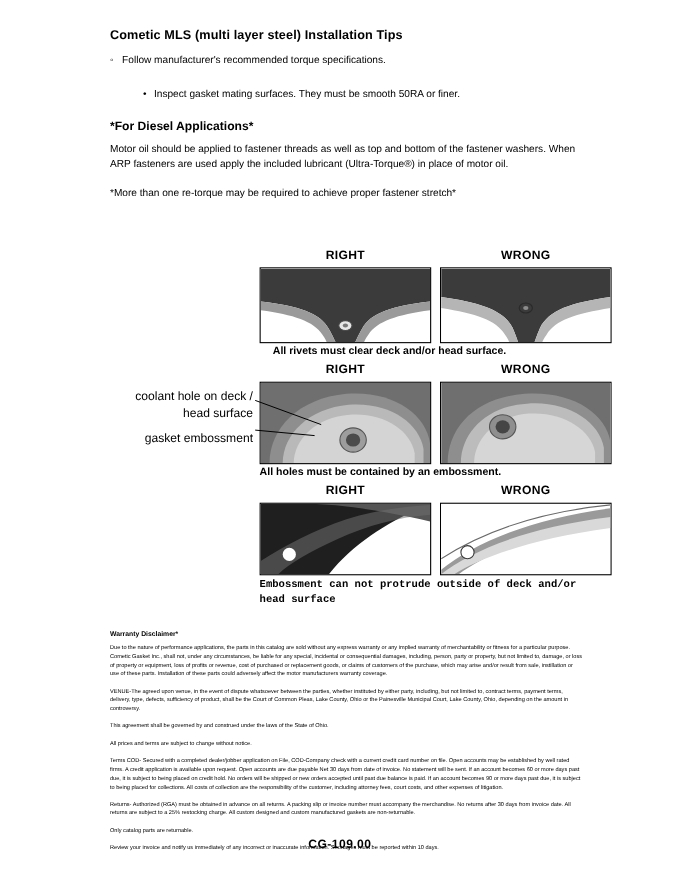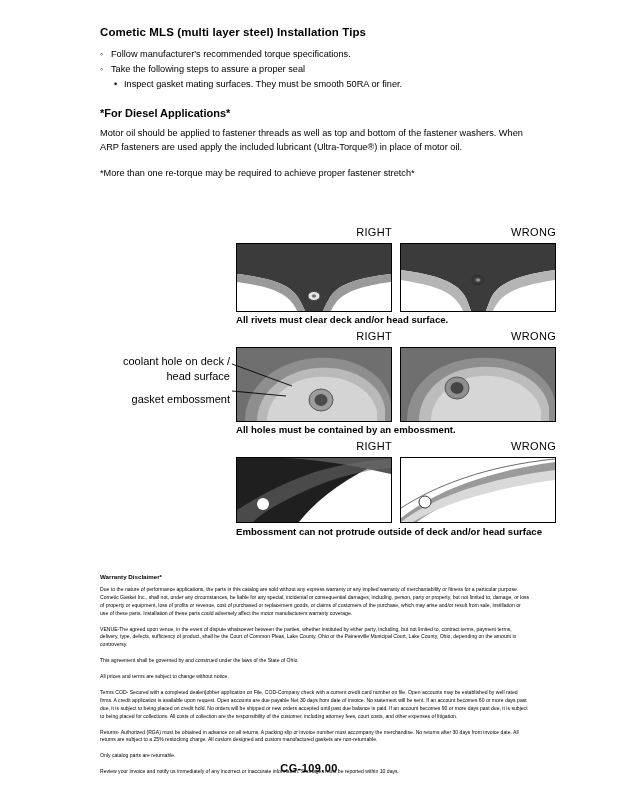--- a/index.html
+++ b/index.html
@@ -46,21 +46,21 @@
   }
   ul.bullets > li::before {
     content: "\25E6";
     position: absolute;
     left: 0px;
     top: 0px;
     font-size: 9.2px;
   }
   ul.sub {
     list-style: none;
-    margin: 0;
+    margin: 16px;
     padding: 0 0 0 14px;
   }
   ul.sub > li {
     font-size: 9.2px;
     line-height: 1.62;
     padding-left: 10px;
     position: relative;
   }
   ul.sub > li::before {
     content: "\2022";
@@ -87,22 +87,22 @@
     position: absolute;
     left: 0;
     top: 226px;
     width: 618px;
   }
   .fig-block {
     position: relative;
   }
   .fig-label {
     font-size: 11px;
-    font-weight: normal;
-    text-align: right;
+    font-weight: bold;
+    text-align: center;
     letter-spacing: 0.3px;
   }
   .cap {
     font-size: 9.6px;
     font-weight: bold;
   }
   .panel {
     border: 1px solid #000;
     background: #ffffff;
     overflow: hidden;
@@ -146,21 +146,20 @@
 </head>
 <body>
 
 <div class="page">
 
   <div class="content">
     <h1 class="title">Cometic MLS (multi layer steel) Installation Tips</h1>
 
     <ul class="bullets">
       <li>Follow manufacturer's recommended torque specifications.</li>
-      <li>Take the following steps to assure a proper seal</li>
     </ul>
     <ul class="sub">
       <li>Inspect gasket mating surfaces.  They must be smooth 50RA or finer.</li>
     </ul>
 
     <h2 class="subhead">*For Diesel Applications*</h2>
     <p class="body">Motor oil should be applied to fastener threads as well as top and bottom of the fastener washers.  When ARP fasteners are used apply the included lubricant (Ultra-Torque®) in place of motor oil.</p>
     <p class="body last">*More than one re-torque may be required to achieve proper fastener stretch*</p>
   </div>
 
@@ -183,21 +182,21 @@
       <div class="panel" style="position:absolute; left:400px; top:17px; width:154px; height:67px;">
         <svg width="154" height="67" viewBox="0 0 154 67">
           <rect x="0" y="0" width="154" height="67" fill="#ffffff"></rect>
           <path d="M0,0 L154,0 L154,26 C118,31 98,38 90,54 C87,61 85,67 85,67 L70,67 C70,67 68,61 65,54 C57,38 36,31 0,26 Z" fill="#3b3b3b"></path>
           <path d="M0,26 C36,31 57,38 65,54 C68,61 70,67 70,67 L85,67 C85,67 87,61 90,54 C98,38 118,31 154,26 L154,36 C122,41 104,47 96,60 C93,64 92,67 92,67 L62,67 C62,67 61,64 58,60 C50,47 32,41 0,36 Z" fill="#b5b5b5"></path>
           <ellipse cx="77" cy="36" rx="6" ry="4.5" fill="#3b3b3b" stroke="#2a2a2a" stroke-width="1"></ellipse>
           <ellipse cx="77" cy="36" rx="2.4" ry="1.8" fill="#8c8c8c"></ellipse>
         </svg>
       </div>
 
-      <div class="cap" style="position:absolute; left:236px; top:88px; width:330px;">All rivets must clear deck and/or head surface.</div>
+      <div class="cap" style="position:absolute; left:248px; top:88px; width:330px;">All rivets must clear deck and/or head surface.</div>
     </div>
 
     <div class="fig-block">
       <div style="position:absolute; left:236px; top:104px; width:156px;" class="fig-label">RIGHT</div>
       <div style="position:absolute; left:400px; top:104px; width:156px;" class="fig-label">WRONG</div>
 
       <div class="panel" style="position:absolute; left:236px; top:121px; width:154px; height:73px;">
         <svg width="154" height="73" viewBox="0 0 154 73">
           <rect x="0" y="0" width="154" height="73" fill="#ffffff"></rect>
           <path d="M0,0 L154,0 L154,73 L0,73 Z" fill="#6f6f6f"></path>
@@ -250,21 +249,21 @@
         <svg width="154" height="64" viewBox="0 0 154 64">
           <rect x="0" y="0" width="154" height="64" fill="#ffffff"></rect>
           <path d="M0,60 C30,36 80,14 154,4 L154,16 C86,26 40,46 16,64 L0,64 Z" fill="#9a9a9a"></path>
           <path d="M0,64 C26,44 74,22 154,12 L154,22 C80,32 34,50 12,64 Z" fill="#d9d9d9"></path>
           <path d="M0,52 C32,30 82,10 154,2 L154,0 L0,0 Z" fill="#ffffff"></path>
           <path d="M0,50 C34,28 84,8 154,1" stroke="#6a6a6a" stroke-width="1" fill="none"></path>
           <circle cx="24" cy="44" r="6" fill="#ffffff" stroke="#3a3a3a" stroke-width="1"></circle>
         </svg>
       </div>
 
-      <div class="cap" style="position:absolute; left:236px; top:300px; width:310px; line-height:1.35;">Embossment can not protrude outside of deck and/or head surface</div>
+      <div class="cap" style="position:absolute; left:236px; top:300px; width:310px; line-height:1.35;font-family:Liberation Mono, monospace;">Embossment can not protrude outside of deck and/or head surface</div>
     </div>
 
   </div>
 
   <div class="warranty">
     <h3>Warranty Disclaimer*</h3>
     <p>Due to the nature of performance applications, the parts in this catalog are sold without any express warranty or any implied warranty of merchantability or fitness for a particular purpose.  Cometic Gasket Inc., shall not, under any circumstances, be liable for any special, incidental or consequential damages, including, person, party or property, but not limited to, damage, or loss of property or equipment, loss of profits or revenue, cost of purchased or replacement goods, or claims of customers of the purchase, which may arise and/or result from sale, instillation or use of these parts.  Installation of these parts could adversely affect the motor manufacturers warranty coverage.</p>
     <p>VENUE-The agreed upon venue, in the event of dispute whatsoever between the parties, whether instituted by either party, including, but not limited to, contract terms, payment terms, delivery, type, defects, sufficiency of product, shall be the Court of Common Pleas, Lake County, Ohio or the Painesville Municipal Court, Lake County, Ohio, depending on the amount in controversy.</p>
     <p>This agreement shall be governed by and construed under the laws of the State of Ohio.</p>
     <p>All prices and terms are subject to change without notice.</p>

